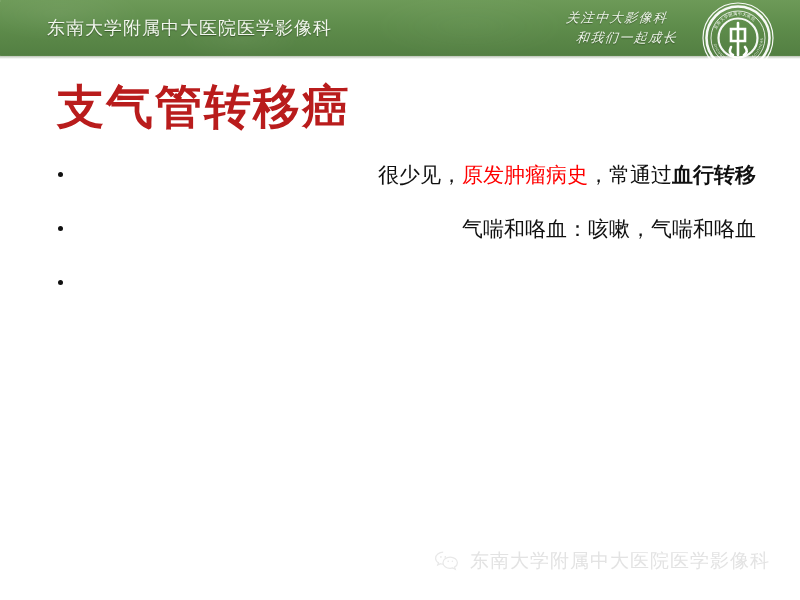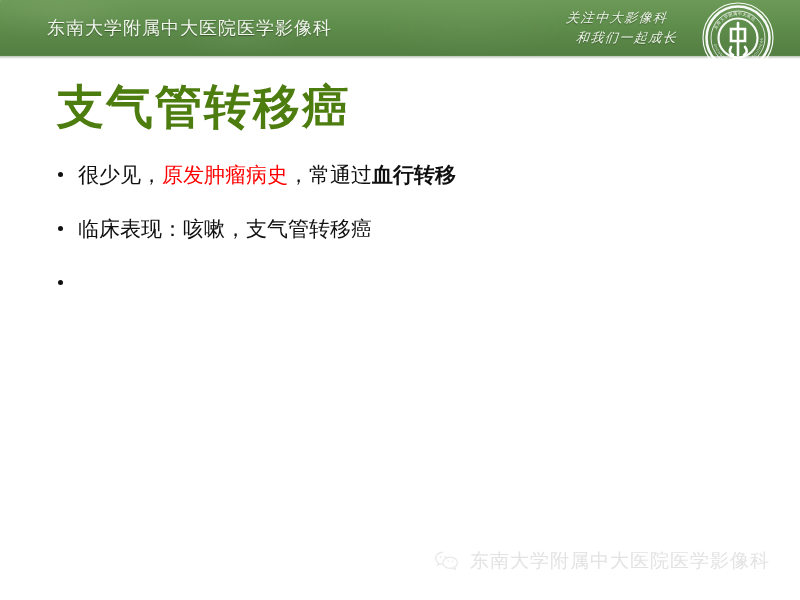--- a/index.html
+++ b/index.html
@@ -84,41 +84,42 @@
   }
   .emblem svg { display: block; }
 
   
   .slide-title {
     position: absolute;
     left: 57px;
     top: 76px;
     font-size: 47px;
     font-weight: bold;
-    color: #4d7c0f;
+    color: #b91c1c;
     letter-spacing: 2px;
     font-family: "Liberation Sans", "DejaVu Sans", sans-serif;
     white-space: nowrap;
   }
 
   
   .bullets {
     position: absolute;
     left: 56px;
     top: 155px;
     width: 700px;
   }
   .bullet {
     position: relative;
     padding-left: 22px;
     margin-bottom: 14px;
     font-size: 21px;
     line-height: 40px;
     color: #101010;
     font-family: "Liberation Serif", "DejaVu Serif", serif;
+    text-align: right;
   }
   .bullet .dot {
     position: absolute;
     left: 2px;
     top: 17px;
     width: 5px;
     height: 5px;
     border-radius: 50%;
     background: #101010;
   }
@@ -187,21 +188,21 @@
 
 <div class="slide-title">支气管转移癌</div>
 
 <div class="bullets">
   <div class="bullet">
     <span class="dot"></span>
     <span class="bullet-text"><span>很少见，</span><span class="seg-red">原发肿瘤病史</span><span>，常通过</span><span class="seg-bold">血行转移</span></span>
   </div>
   <div class="bullet">
     <span class="dot"></span>
-    <span class="bullet-text"><span>临床表现：咳嗽，支气管转移癌</span></span>
+    <span class="bullet-text"><span>气喘和咯血：咳嗽，气喘和咯血</span></span>
   </div>
   <div class="bullet">
     <span class="dot"></span>
   </div>
 </div>
 
 <div class="footer">
   <span class="wechat-icon">
     <svg width="26" height="22" viewBox="0 0 26 22" aria-hidden="true">
       <g fill="none" stroke="#e8e8e8" stroke-width="1.2">

